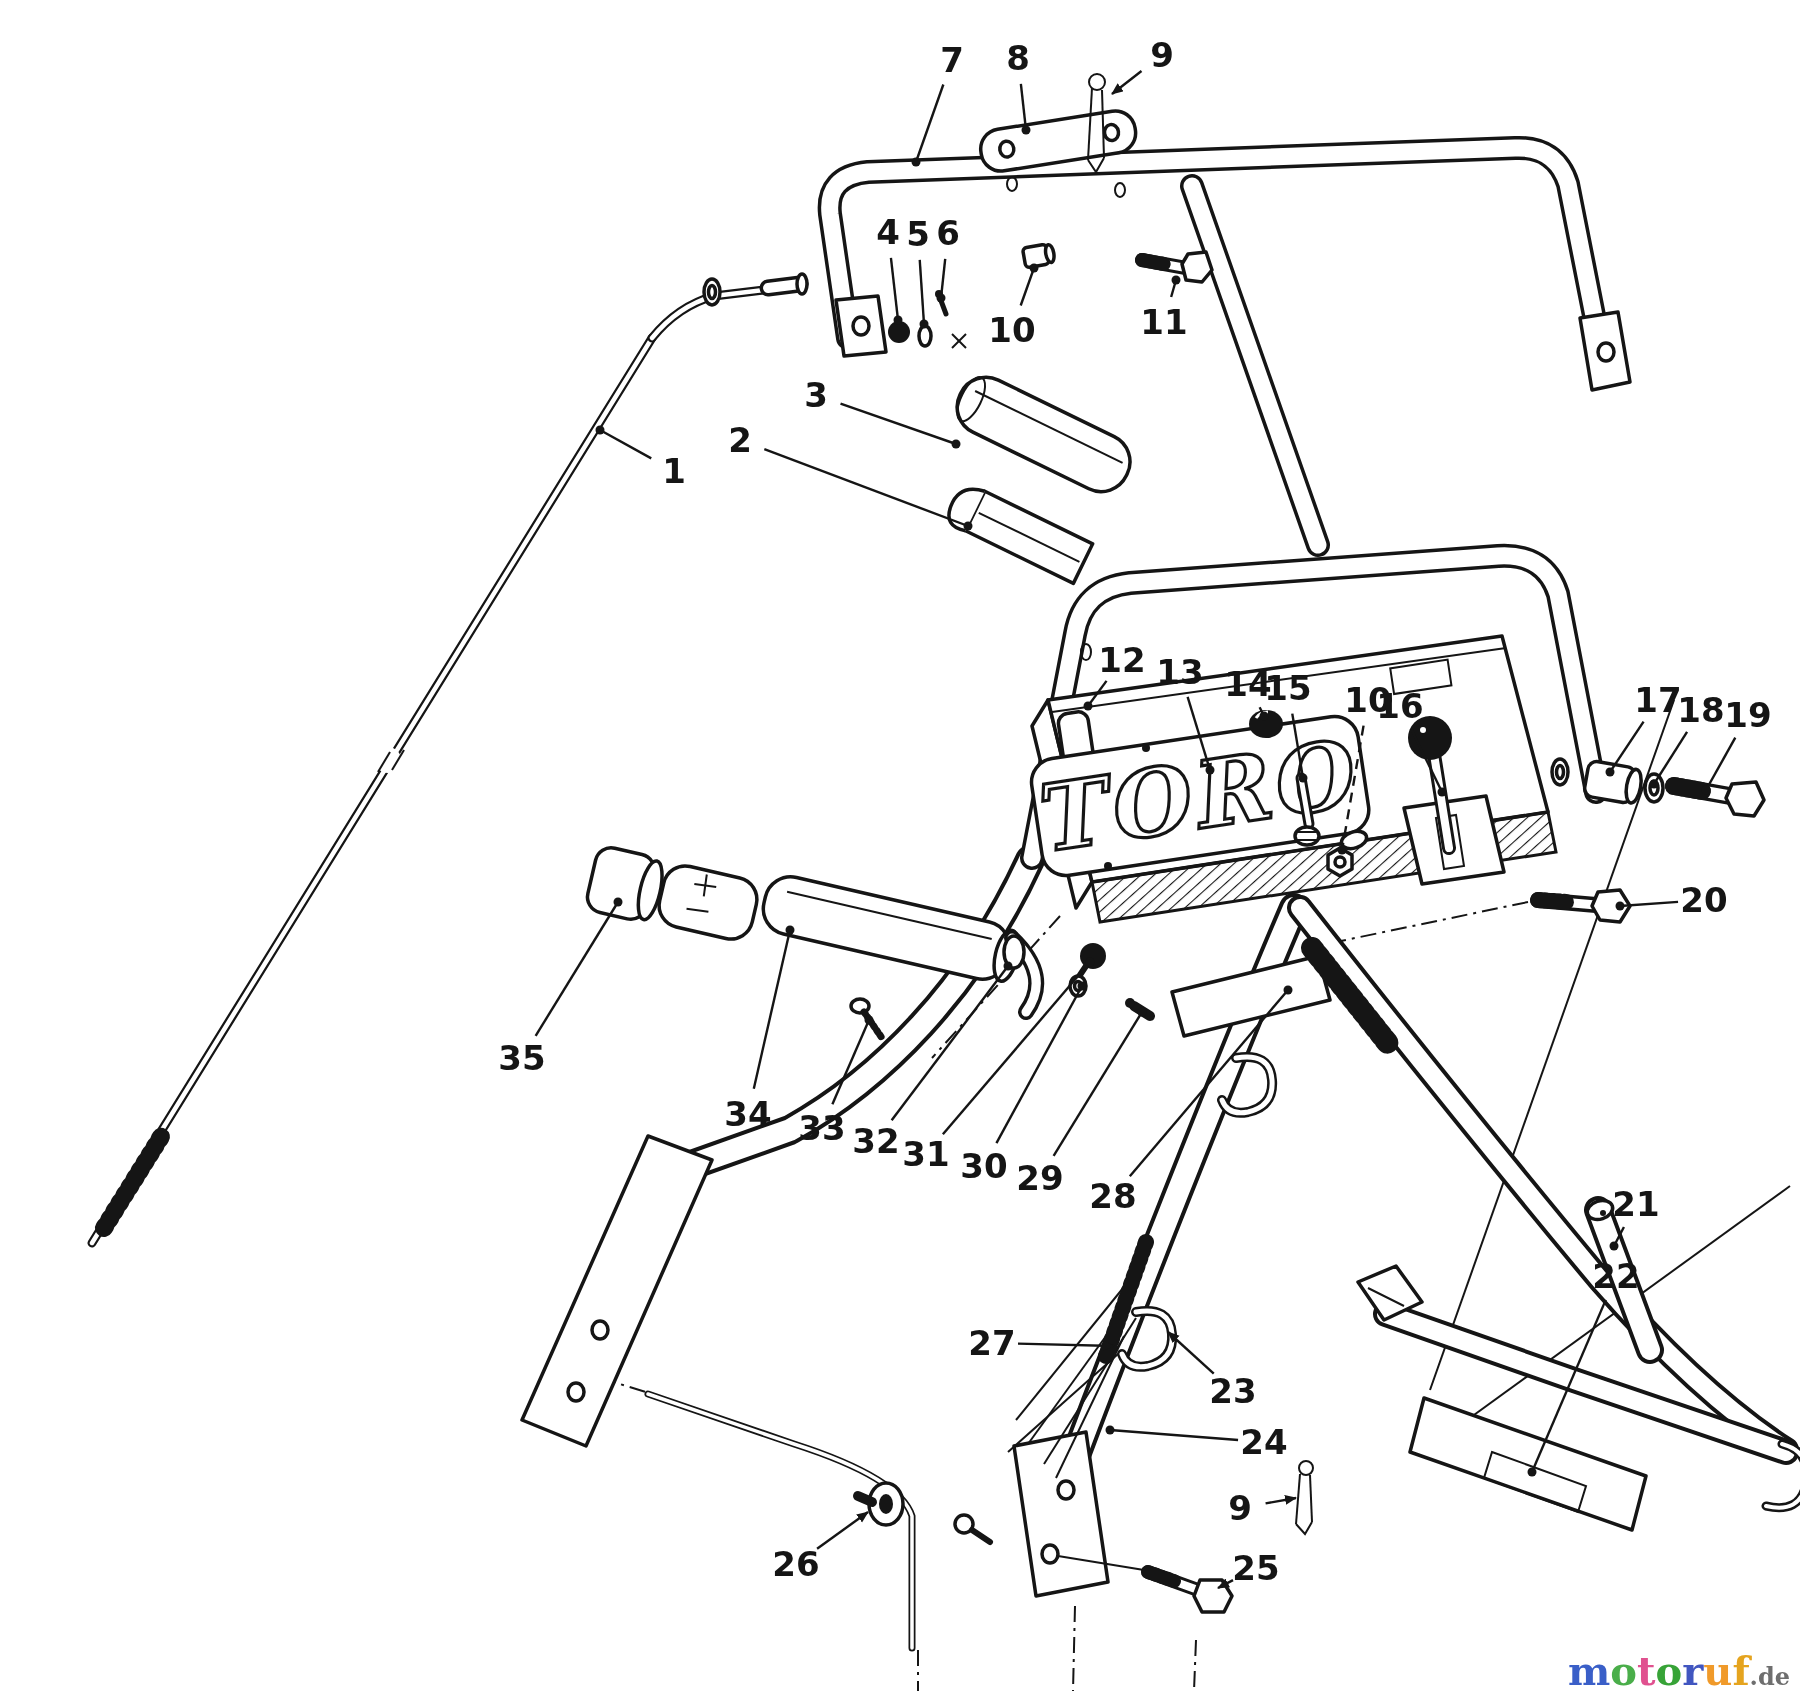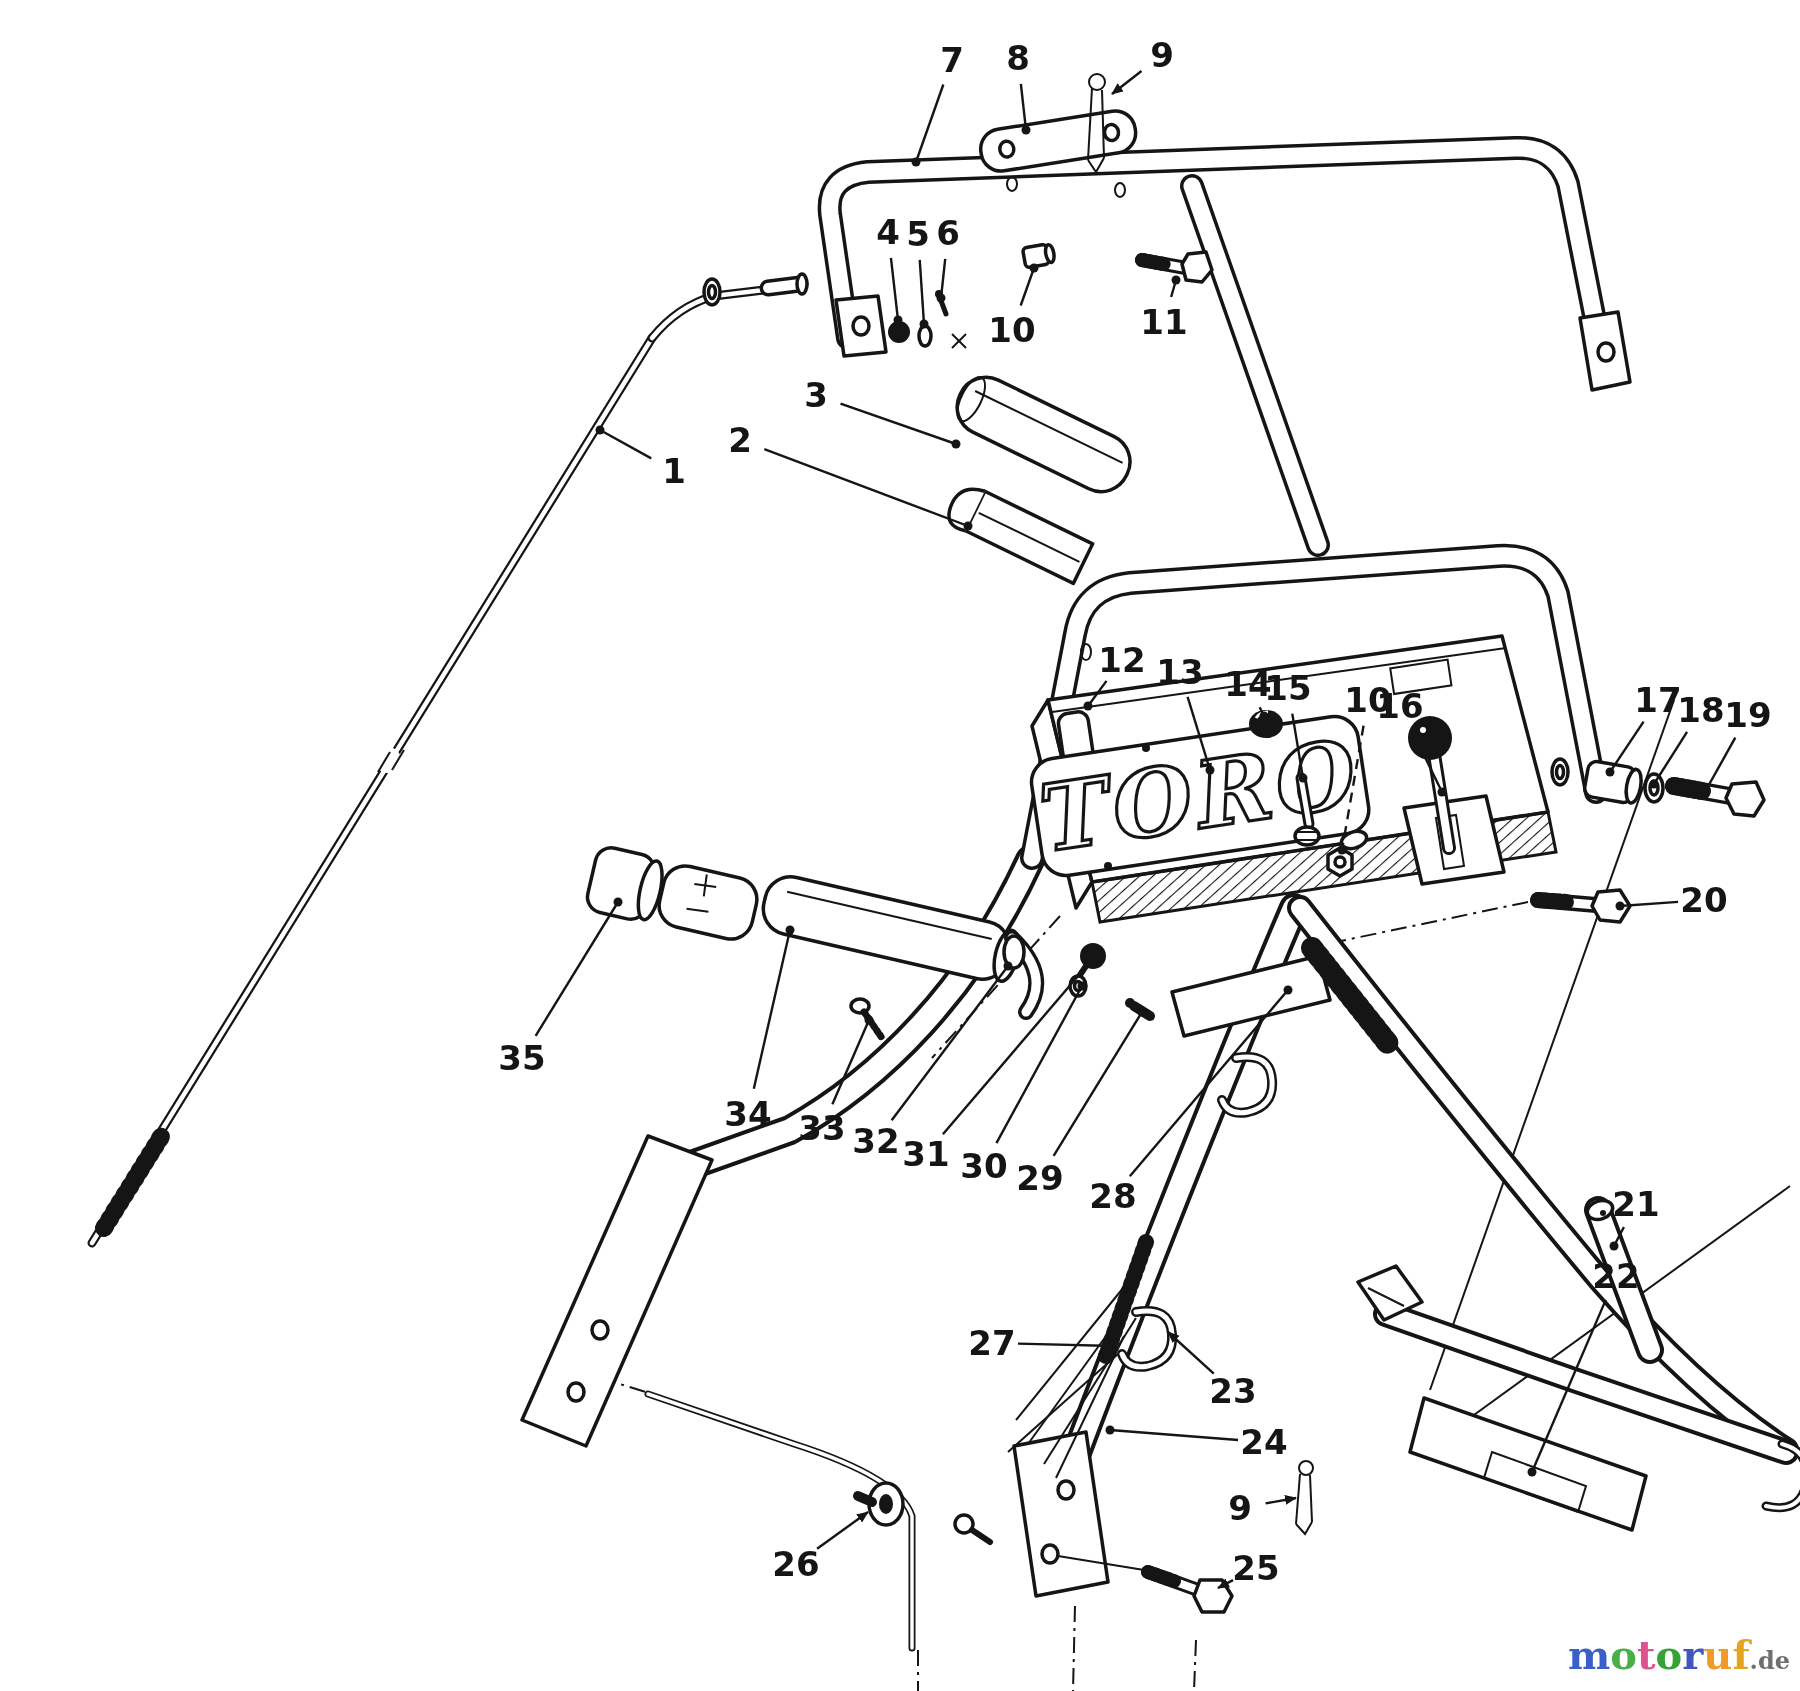--- a/index.html
+++ b/index.html
@@ -9,21 +9,21 @@
   .lbl{font:700 34px "DejaVu Sans",sans-serif;fill:#151515;text-anchor:middle;}
   .leader{stroke:#151515;stroke-width:2.4;fill:none;}
   .tubeB{stroke:#151515;fill:none;stroke-linecap:round;stroke-linejoin:round;}
   .tubeW{stroke:#ffffff;fill:none;stroke-linecap:round;stroke-linejoin:round;}
   .part{fill:#ffffff;stroke:#151515;stroke-width:3.5;stroke-linejoin:round;}
   .thin{stroke:#151515;stroke-width:2;fill:none;}
   .dashdot{stroke:#151515;stroke-width:2;fill:none;stroke-dasharray:16 6 3 6;}
   .blk{fill:#151515;stroke:none;}
   .toro-text{font:italic 900 92px "DejaVu Serif",serif;fill:#ffffff;stroke:#151515;
              stroke-width:3.2;letter-spacing:4px;text-anchor:middle;}
-  .watermark{position:absolute;right:10px;bottom:16px;
+  .watermark{position:absolute;right:10px;bottom:0;
              font-family:"DejaVu Serif",serif;font-weight:bold;font-size:40px;
              line-height:1;user-select:none;}
   .watermark .suffix{font-size:24px;}
 </style>
 </head>
 <body>
 
 <div class="stage">
 <svg width="1800" height="1691" viewBox="0 0 1800 1691">
   <defs>

